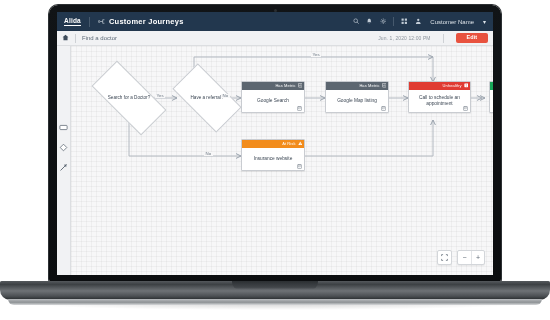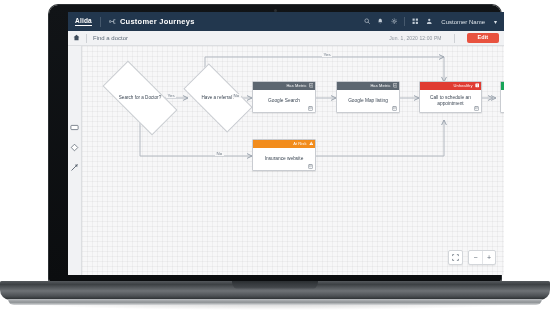--- a/index.html
+++ b/index.html
@@ -13,21 +13,21 @@
     position: absolute; left: 49px; top: 5px; width: 452px; height: 277px;
     background: linear-gradient(180deg,#111417 0%, #0b0d0f 100%);
     border-radius: 9px 9px 3px 3px;
     box-shadow: 0 0 0 1px #2c3033;
   }
   .laptop-bezel-cam {
     position: absolute; left: 50%; top: 4px; width: 3px; height: 3px; margin-left: -1.5px;
     border-radius: 50%; background: #2a2e31;
   }
   .laptop-screen {
-    position: absolute; left: 68px; top: 12px; width: 436px; height: 263px;
+    position: absolute; left: 57px; top: 12px; width: 436px; height: 263px;
     background: #000000; overflow: hidden;
   }
   .laptop-base {
     position: absolute; left: 0px; top: 281px; width: 550px; height: 19px;
     background: linear-gradient(180deg,#55595d 0%, #3d4144 18%, #6e7276 52%, #4b4f53 80%, #24282b 100%);
     border-radius: 2px 2px 10px 10px;
   }
   .laptop-base-edge {
     position: absolute; left: 0px; top: 281px; width: 550px; height: 3px;
     background: linear-gradient(180deg,#8c9094 0%, #5a5e62 100%);

